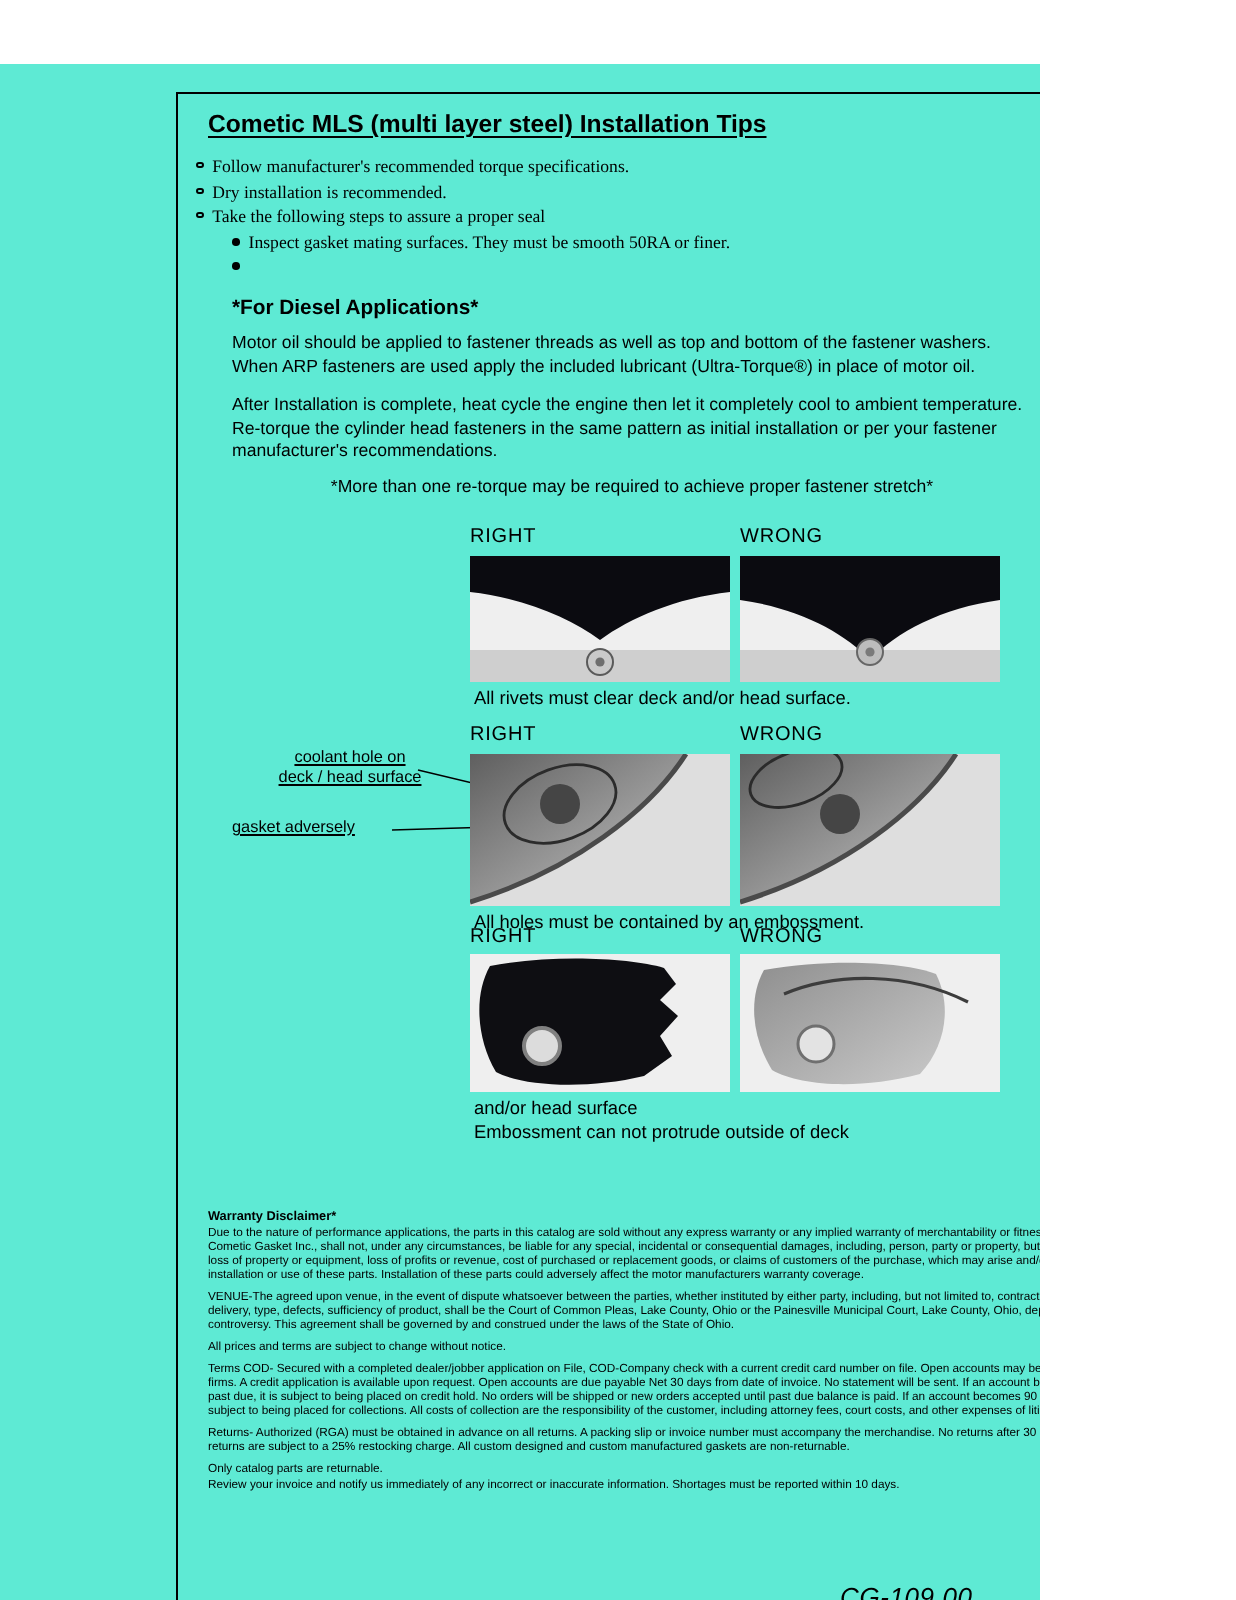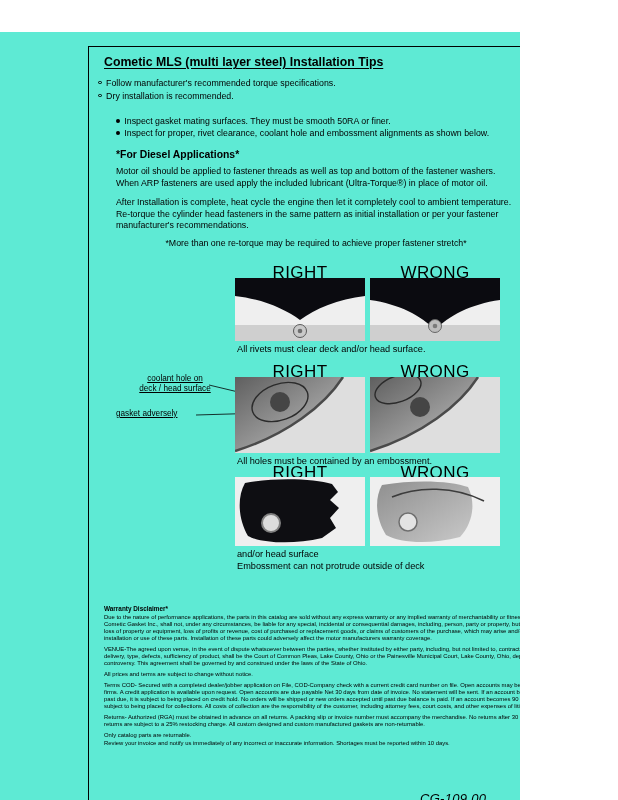--- a/index.html
+++ b/index.html
@@ -5,26 +5,26 @@
   * { margin:0; padding:0; box-sizing:border-box; }
   html, body {
     width:618px; height:800px; background:#ffffff; color:#000;
     font-family:"Liberation Sans", sans-serif;
     -webkit-font-smoothing:antialiased;
   }
   .page { position:relative; width:520px; height:800px; overflow:hidden; background:#5eead4;margin-top:32px; }
   .abs { position:absolute; }
   .frame { left:88px; top:14px; width:519px; height:777px; border:1.6px solid #000; }
   .title { left:104px; top:23px; font-size:12.3px; font-weight:bold; text-decoration:underline; text-underline-offset:2px; white-space:nowrap; }
-  .tip { display:flex; align-items:flex-start; gap:4.5px; font-size:8.8px; width:470px; line-height:1.25; }
+  .tip { display:flex; align-items:flex-start; gap:4.5px; font-size:8.8px; width:470px; line-height:1.25;font-family:Liberation Serif, serif; }
   .ring { width:3.6px; height:3.6px; border:1px solid #000; border-radius:50%; margin-top:2.6px; flex:none; }
   .dot  { width:3.8px; height:3.8px; background:#000; border-radius:50%; margin-top:2.8px; flex:none; }
   .subhead { font-size:10.4px; font-weight:bold; }
   .body-text { font-size:8.8px; line-height:1.32; width:400px; }
-  .fig-label { width:130px; text-align:center; font-size:17px; letter-spacing:0.4px; }
+  .fig-label { width:130px; font-size:10px; letter-spacing:0.4px; }
   .fig { width:130px; line-height:0; }
   .caption { font-size:9.2px; }
   .ann { font-size:8.2px; line-height:1.18;text-decoration:underline; }
   .ann-center { text-align:center; }
   .warranty-head { font-size:6.4px; font-weight:bold; }
   .warranty { font-size:5.9px; line-height:1.16; width:487px; }
   .warranty p { margin:0 0 4.5px; }
   .footer-code { font-size:13px; letter-spacing:0.3px;font-style:italic; }
 </style>
 </head>
@@ -37,27 +37,30 @@
   <div class="abs title">Cometic MLS (multi layer steel) Installation Tips</div>
 
   <div class="abs tip" style="left:98px; top:46px;">
     <span class="ring"></span>
     <span>Follow manufacturer's recommended torque specifications.</span>
   </div>
   <div class="abs tip" style="left:98px; top:59px;">
     <span class="ring"></span>
     <span>Dry installation is recommended.</span>
   </div>
+  <div class="abs tip" style="left:98px; top:71px;">
+    <span class="ring"></span>
+    <span>Take the following steps to assure a proper seal</span>
+  </div>
   <div class="abs tip" style="left:116px; top:84px;">
     <span class="dot"></span>
     <span>Inspect gasket mating surfaces.  They must be smooth 50RA or finer.</span>
   </div>
   <div class="abs tip" style="left:116px; top:96px;">
     <span class="dot"></span>
-    <span>Inspect for proper, rivet clearance, coolant hole and embossment alignments as shown below.</span>
   </div>
 
   <div class="abs subhead" style="left:116px; top:117px;">*For Diesel Applications*</div>
   <div class="abs body-text" style="left:116px; top:134px;">Motor oil should be applied to fastener threads as well as top and bottom of the fastener washers. When ARP fasteners are used apply the included lubricant (Ultra-Torque®) in place of motor oil.</div>
   <div class="abs body-text" style="left:116px; top:165px;">After Installation is complete, heat cycle the engine then let it completely cool to ambient temperature. Re-torque the cylinder head fasteners in the same pattern as initial installation or per your fastener manufacturer's recommendations.</div>
   <div class="abs body-text" style="left:116px; top:206px;text-align:center;">*More than one re-torque may be required to achieve proper fastener stretch*</div>
 
   <div class="abs fig-label" style="left:235px; top:231px;">RIGHT</div>
   <div class="abs fig-label" style="left:370px; top:231px;">WRONG</div>
 

